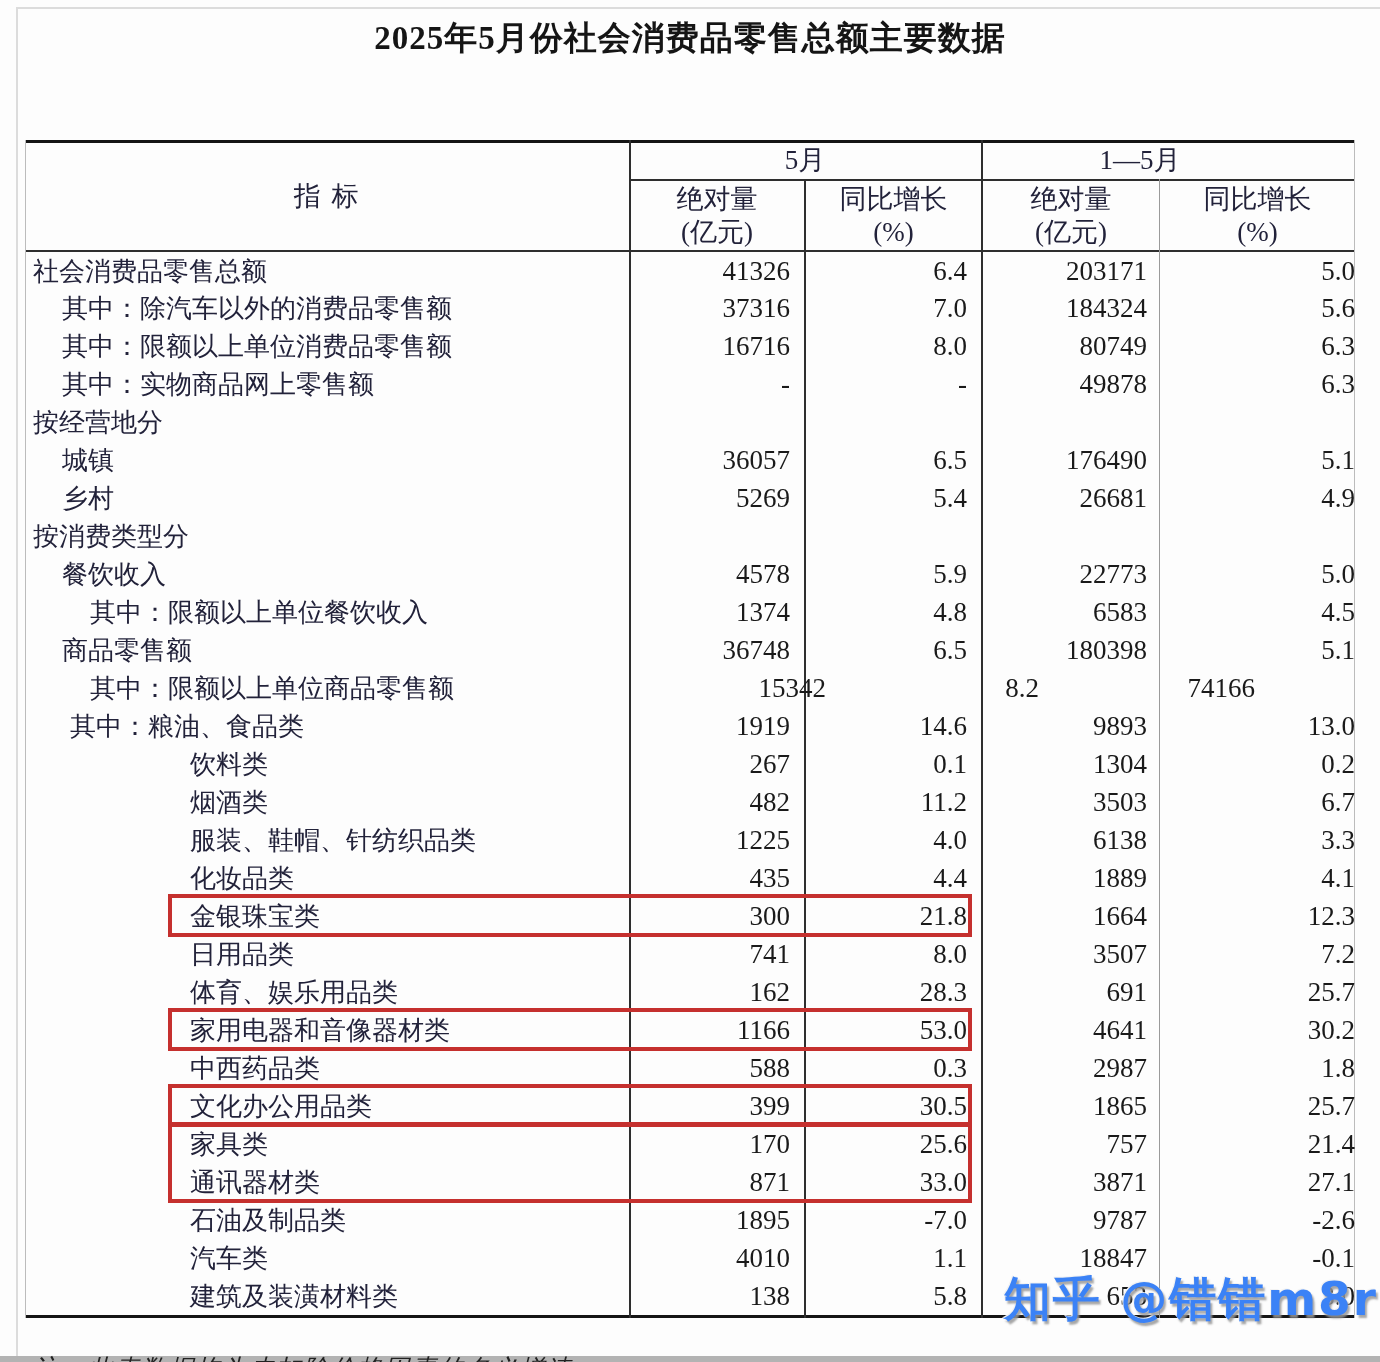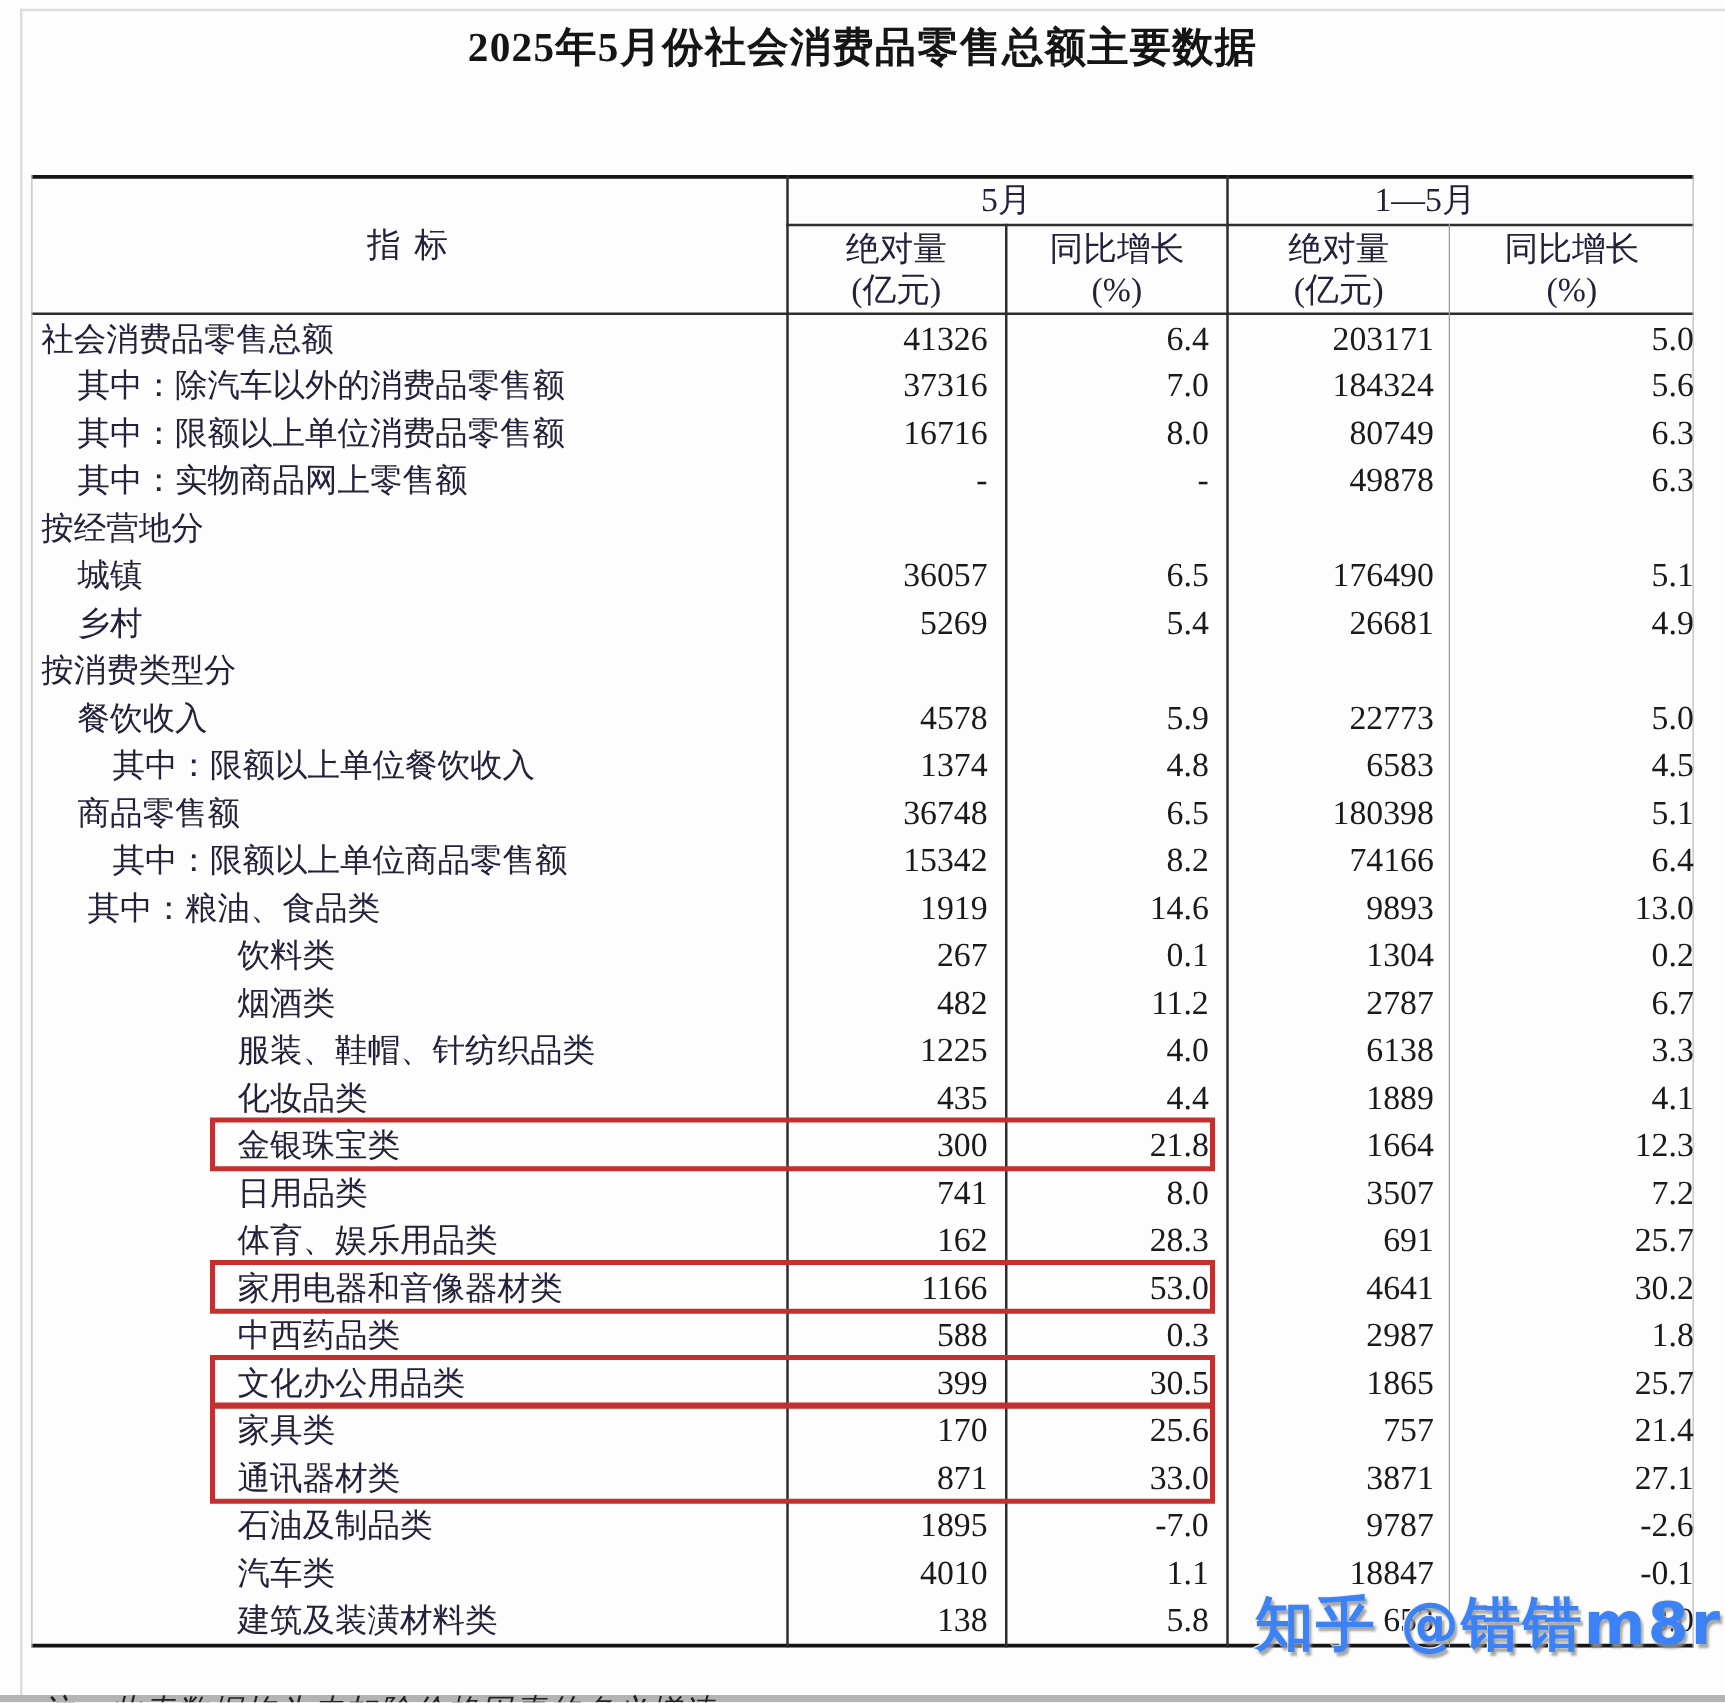--- a/index.html
+++ b/index.html
@@ -186,21 +186,21 @@
     <div class="c-num pr-c">6583</div>
     <div class="c-num pr-d">4.5</div>
   </div>
         <div class="trow" style="top: 379.643px;">
     <div class="c-label ind1">商品零售额</div>
     <div class="c-num pr-a">36748</div>
     <div class="c-num pr-b">6.5</div>
     <div class="c-num pr-c">180398</div>
     <div class="c-num pr-d">5.1</div>
   </div>
-        <div class="trow" style="top: 417.607px;">
+        <div class="trow" style="top: 417.607px; gap: 36px;">
     <div class="c-label ind2">其中：限额以上单位商品零售额</div>
     <div class="c-num pr-a">15342</div>
     <div class="c-num pr-b">8.2</div>
     <div class="c-num pr-c">74166</div>
     <div class="c-num pr-d">6.4</div>
   </div>
         <div class="trow" style="top: 455.571px;">
     <div class="c-label ind3">其中：粮油、食品类</div>
     <div class="c-num pr-a">1919</div>
     <div class="c-num pr-b">14.6</div>
@@ -211,21 +211,21 @@
     <div class="c-label ind4">饮料类</div>
     <div class="c-num pr-a">267</div>
     <div class="c-num pr-b">0.1</div>
     <div class="c-num pr-c">1304</div>
     <div class="c-num pr-d">0.2</div>
   </div>
         <div class="trow" style="top: 531.5px;">
     <div class="c-label ind4">烟酒类</div>
     <div class="c-num pr-a">482</div>
     <div class="c-num pr-b">11.2</div>
-    <div class="c-num pr-c">2787</div>
+    <div class="c-num pr-c">3503</div>
     <div class="c-num pr-d">6.7</div>
   </div>
         <div class="trow" style="top: 569.464px;">
     <div class="c-label ind4">服装、鞋帽、针纺织品类</div>
     <div class="c-num pr-a">1225</div>
     <div class="c-num pr-b">4.0</div>
     <div class="c-num pr-c">6138</div>
     <div class="c-num pr-d">3.3</div>
   </div>
         <div class="trow" style="top: 607.429px;">

